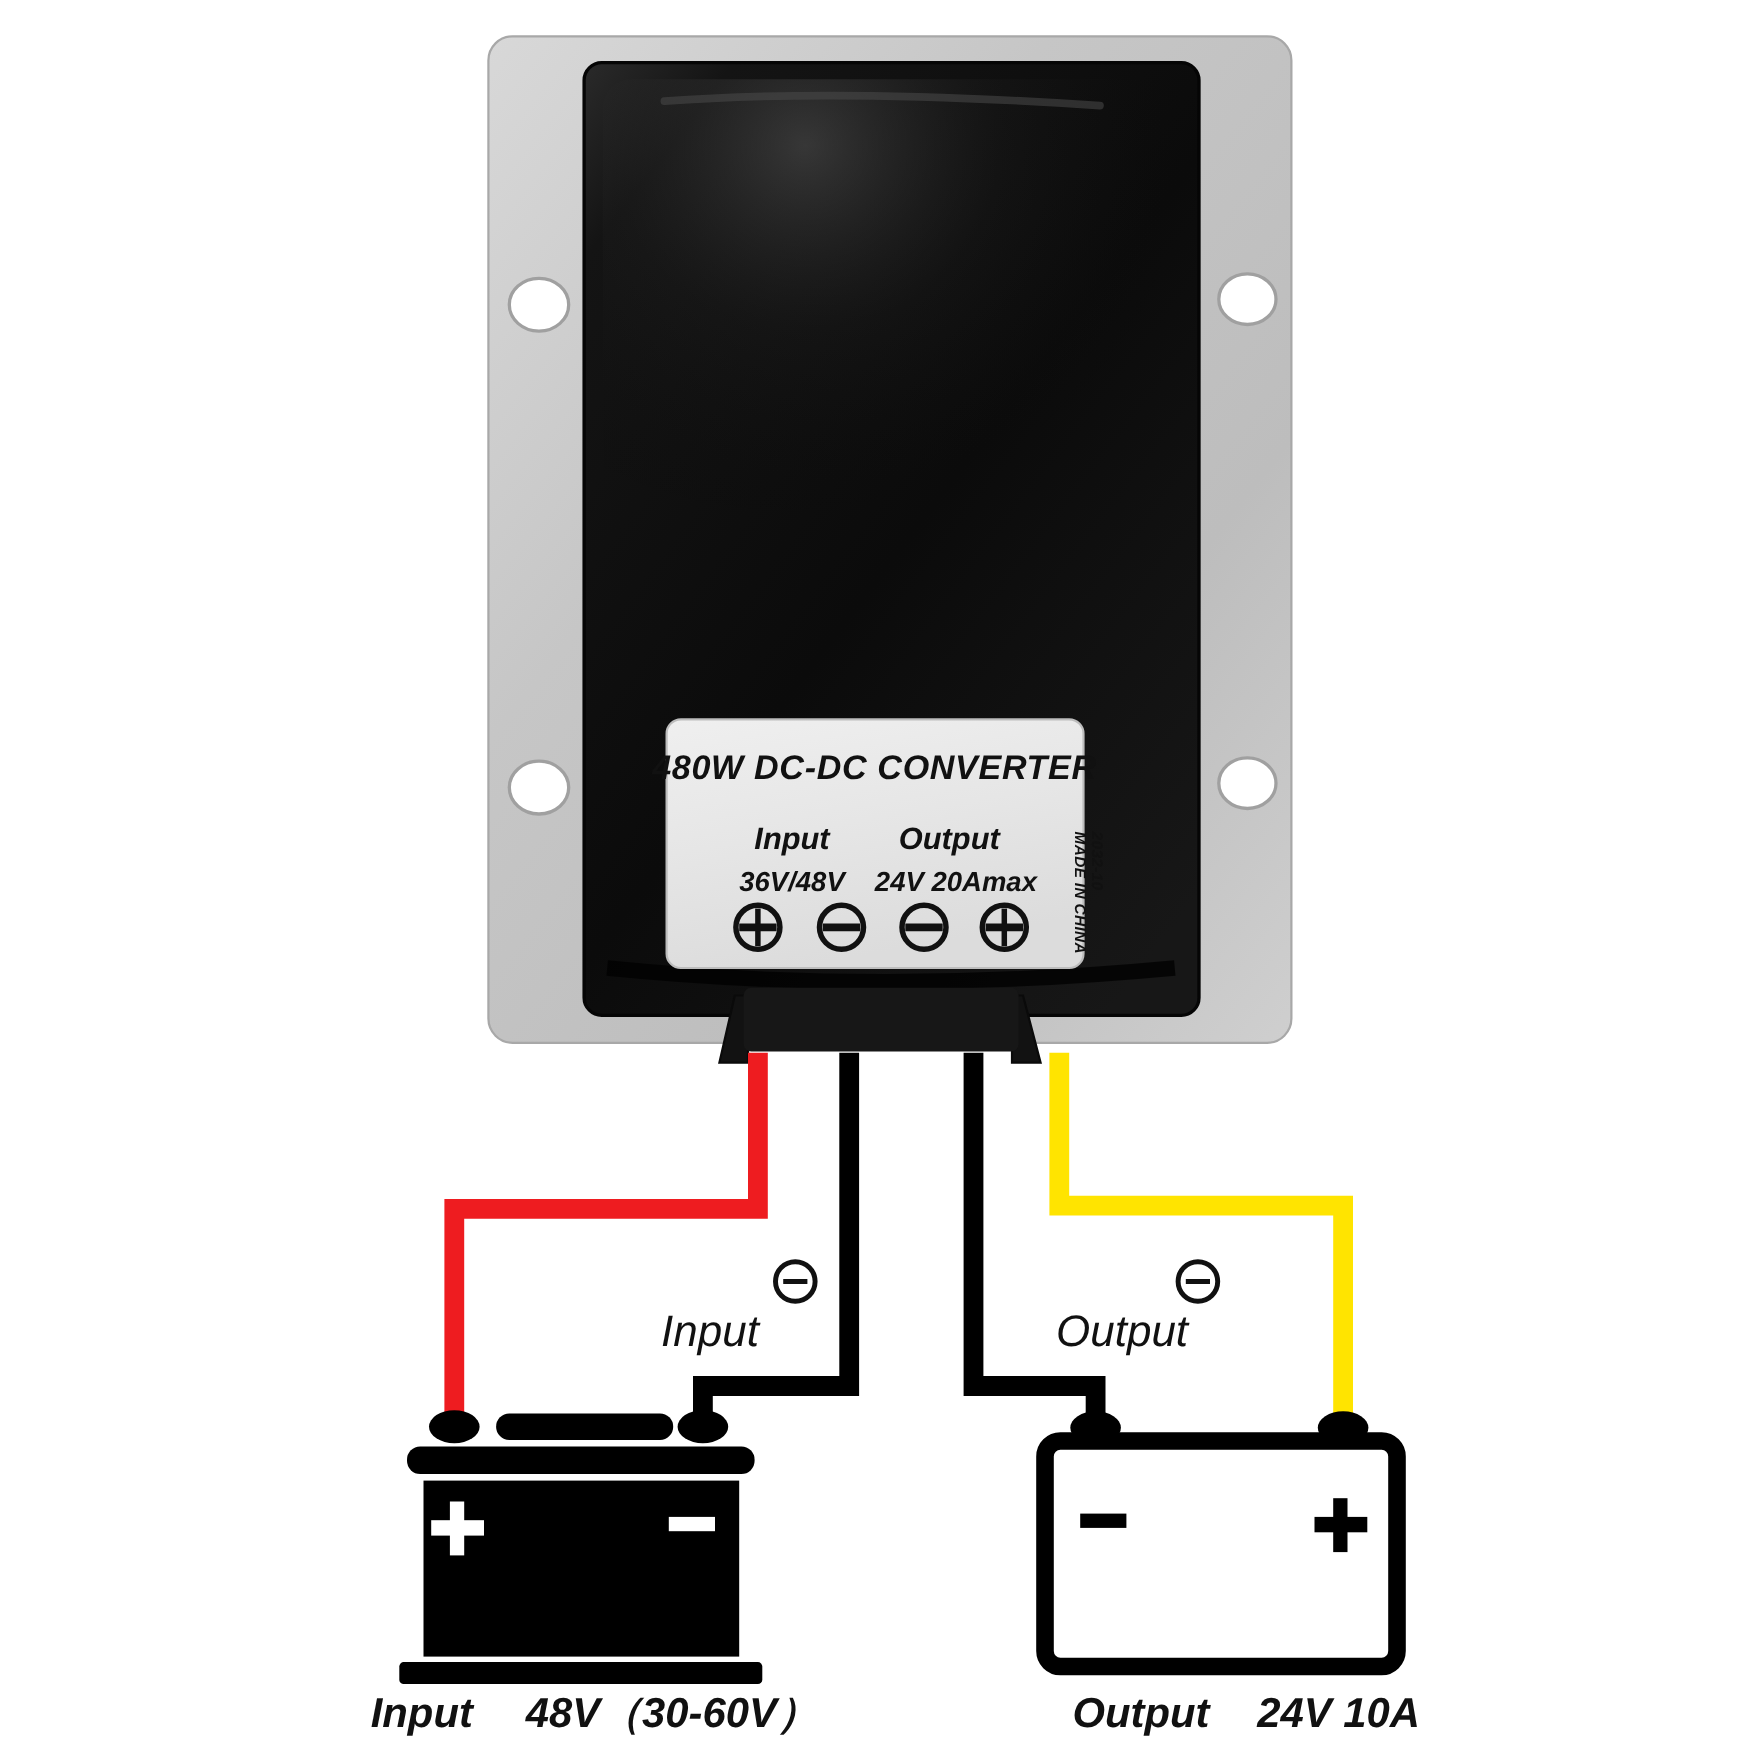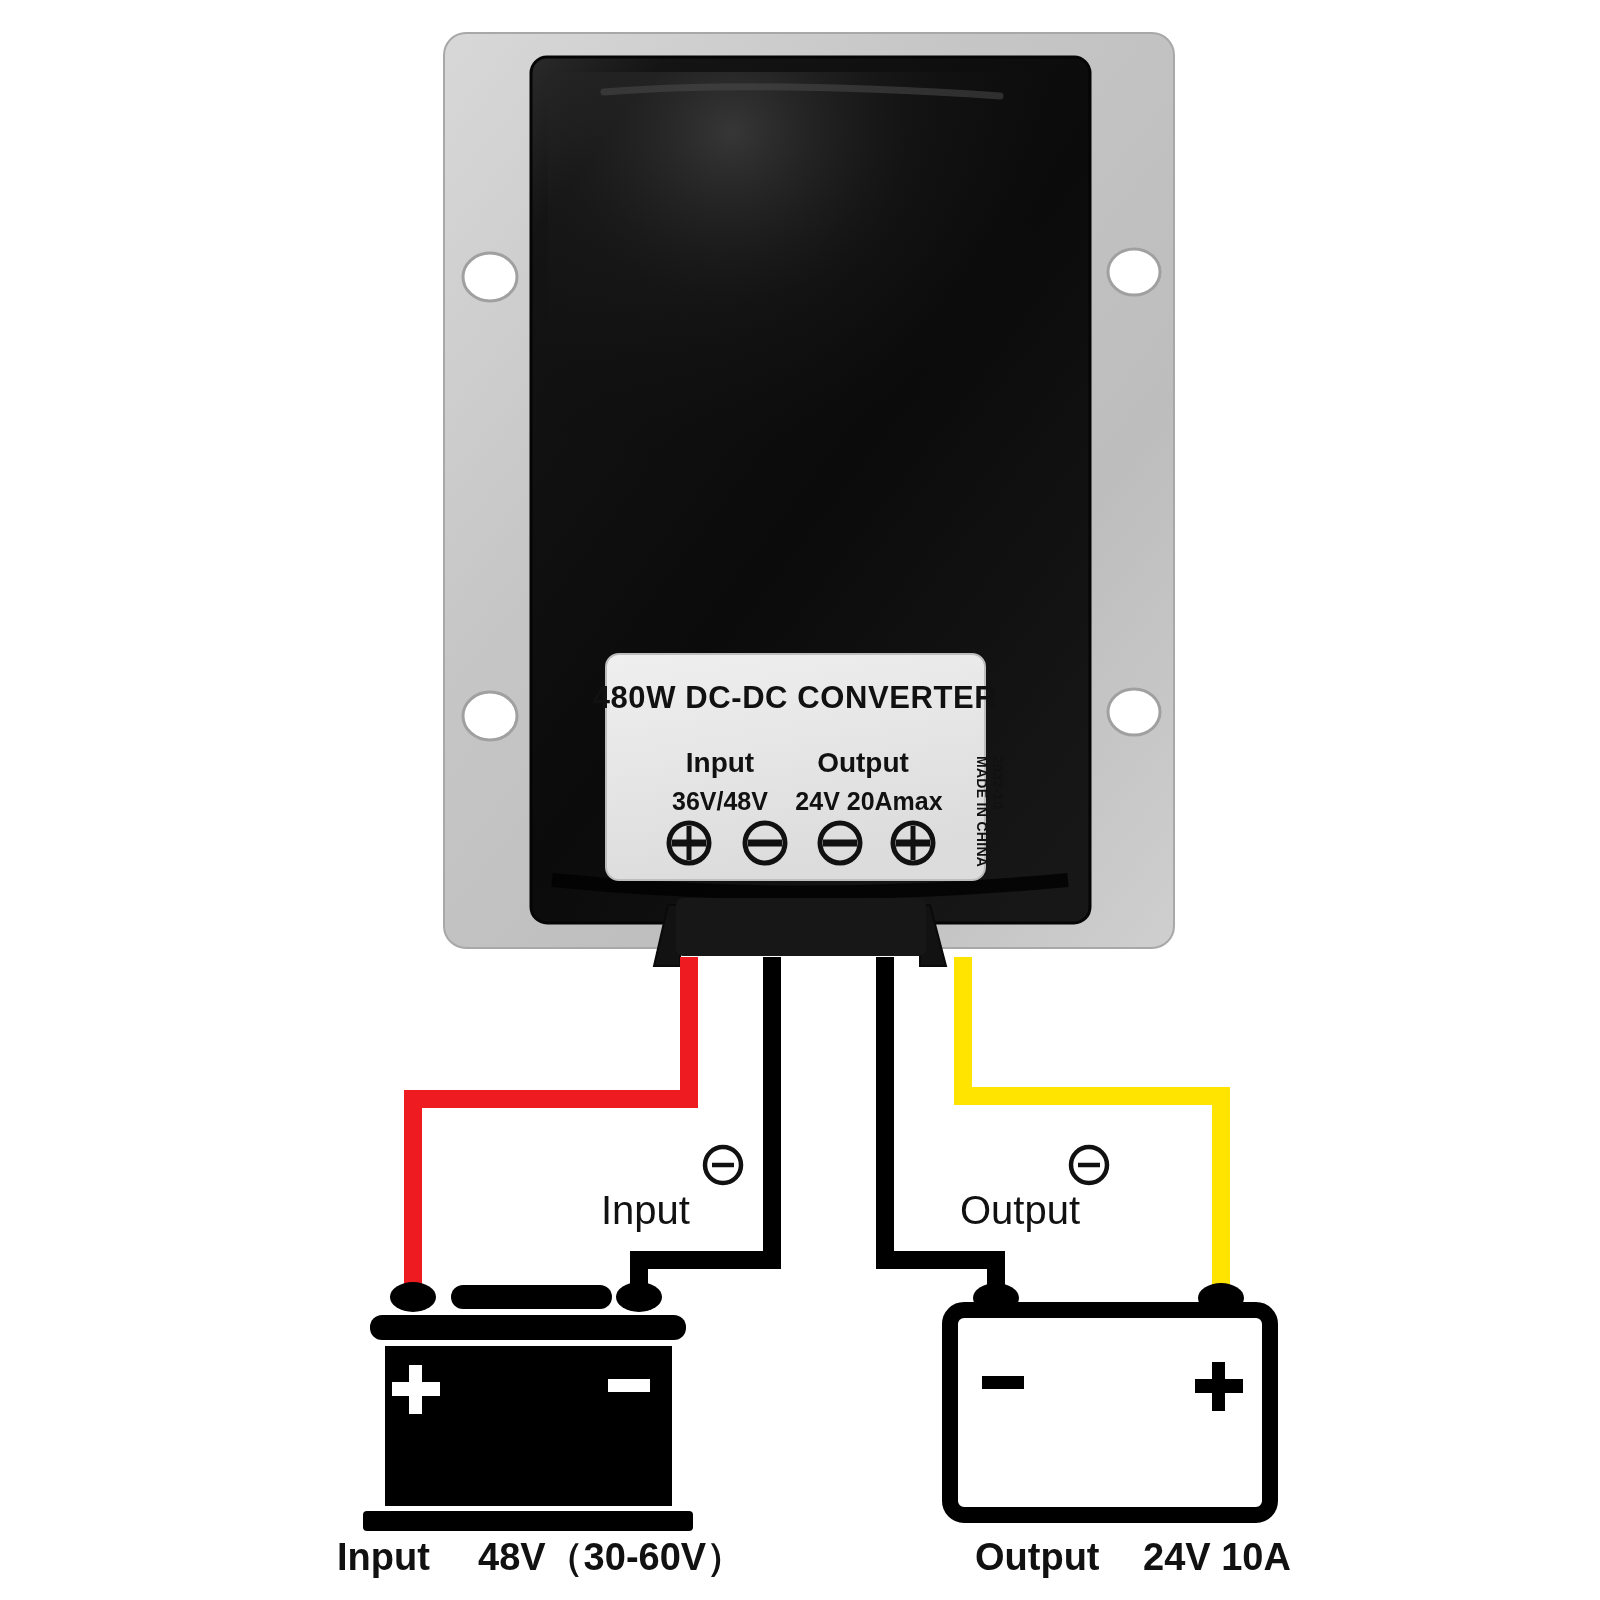--- a/index.html
+++ b/index.html
@@ -13,20 +13,21 @@
     height: 1600px;
     font-family: "Liberation Sans", sans-serif;
     overflow: hidden;
     position: relative;
   }
   #stage {
     position: relative;
     width: 1600px;
     height: 1600px;
     background: #ffffff;
+    font-style: italic;
   }
   #stage svg {
     display: block;
   }
   .lbl-text {
     font-family: "Liberation Sans", sans-serif;
     fill: #111111;
   }
 </style>
 </head>

